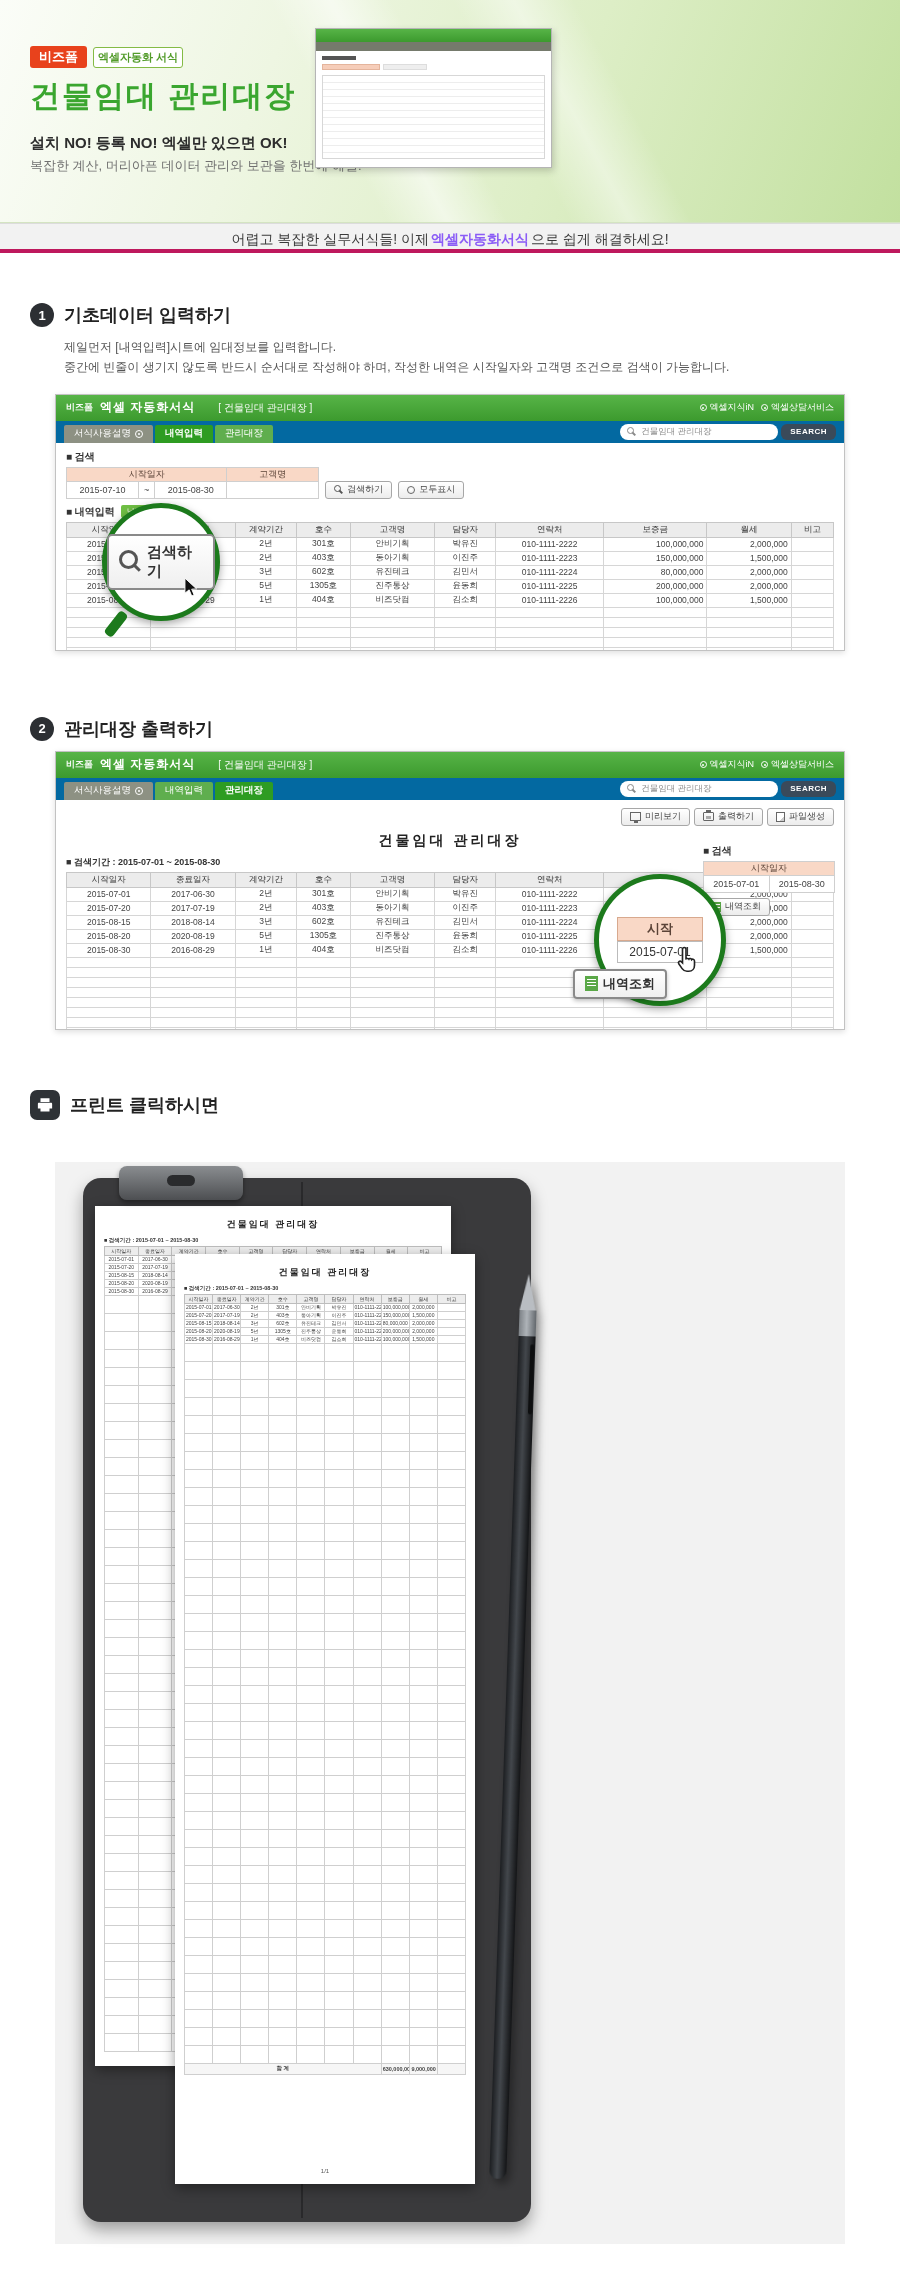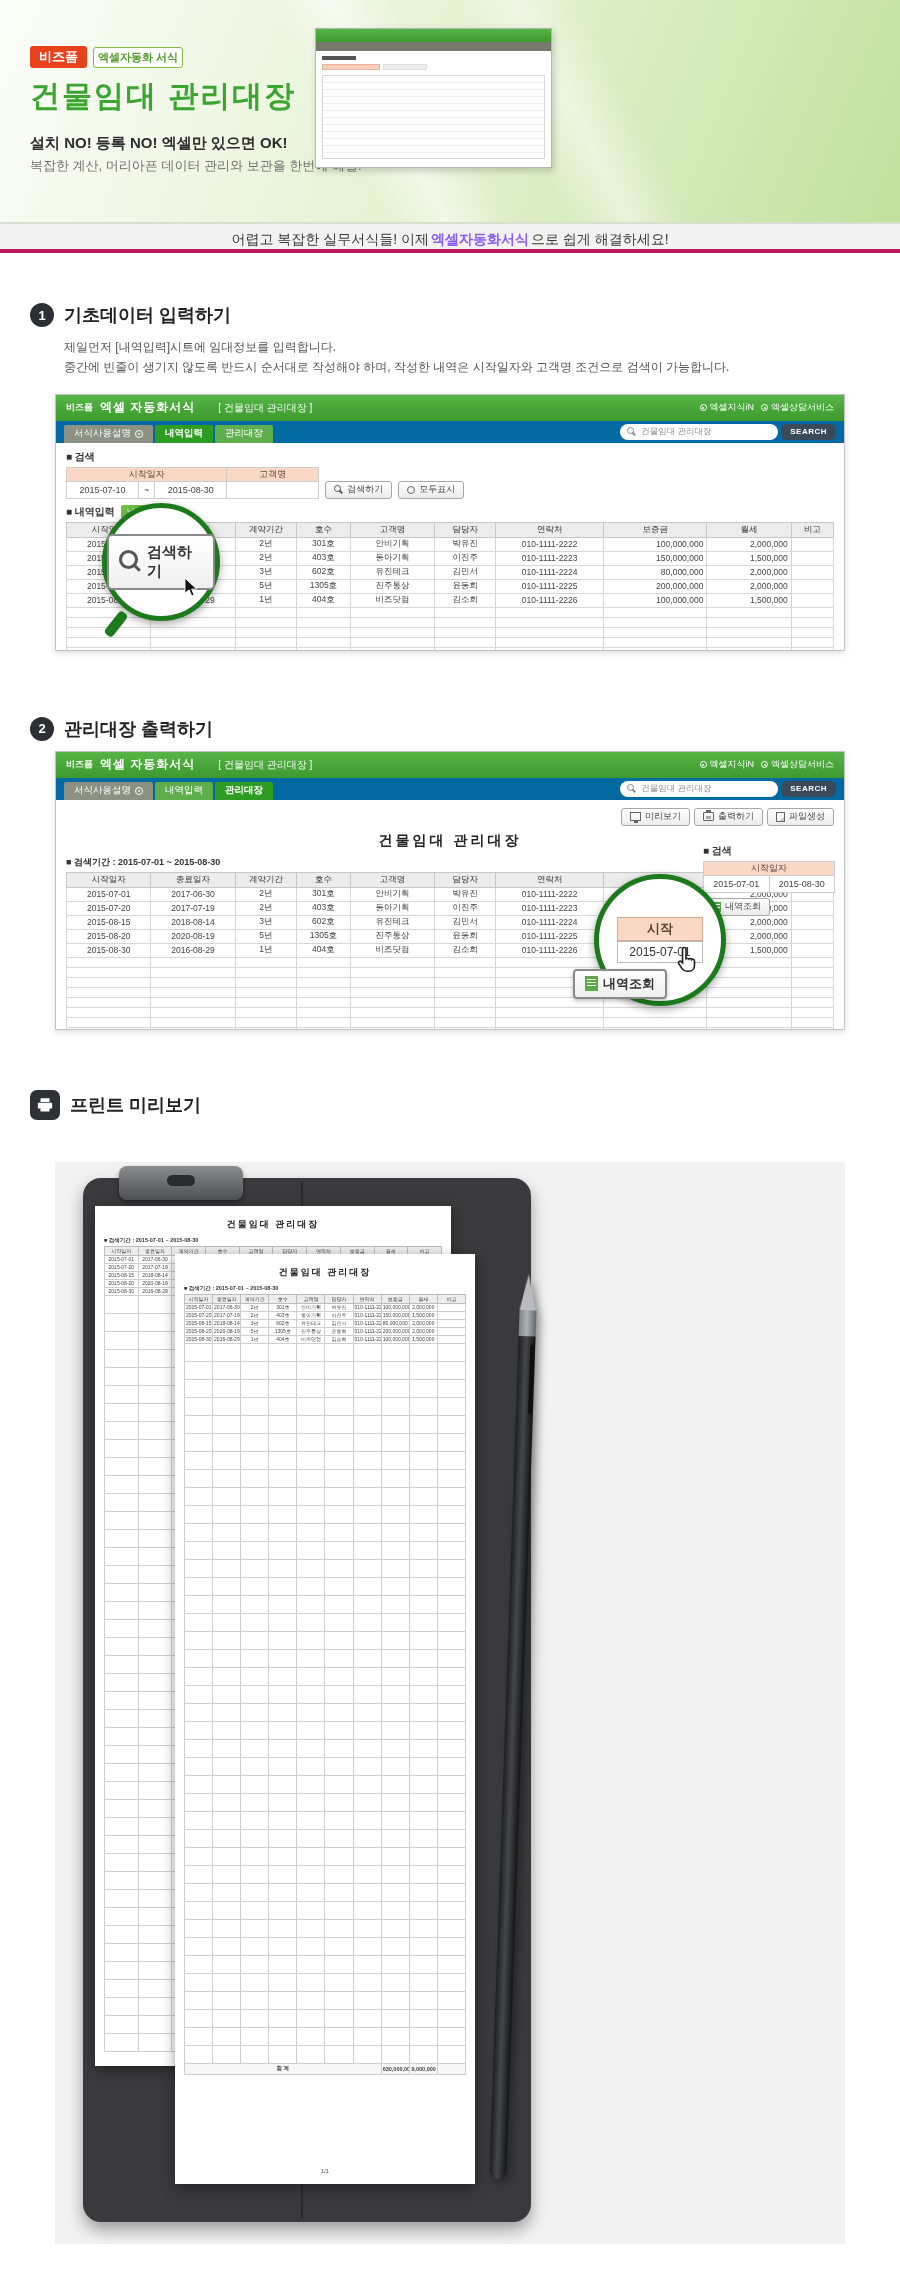--- a/index.html
+++ b/index.html
@@ -719,21 +719,21 @@
   </div>
 </section>
 
 <section>
   <div class="sec-head sec3">
     <span class="print-badge">
       <svg viewBox="0 0 24 24" width="18" height="18">
           <path fill="#fff" d="M6 3h12v5H6zM4 9h16c1 0 1.5.6 1.5 1.5v6H18v4H6v-4H2.5v-6C2.5 9.6 3 9 4 9zm3 6h10v4H7z"></path>
         </svg>
     </span>
-    <h2 class="sec-title">프린트 미리보기</h2>
+    <h2 class="sec-title">프린트 클릭하시면</h2>
   </div>
 
   <div class="mock">
     <div class="board">
       <div class="clip"></div>
 
       <div class="paper paper1">
         <div class="mini-report">
           <div class="mini-title">건물임대 관리대장</div>
           <div class="mini-period">■ 검색기간 : 2015-07-01  ~  2015-08-30</div>

